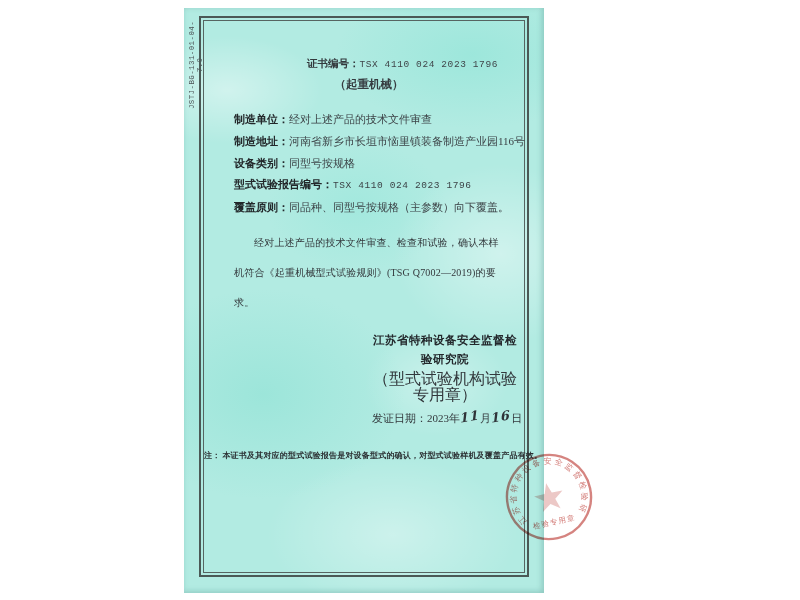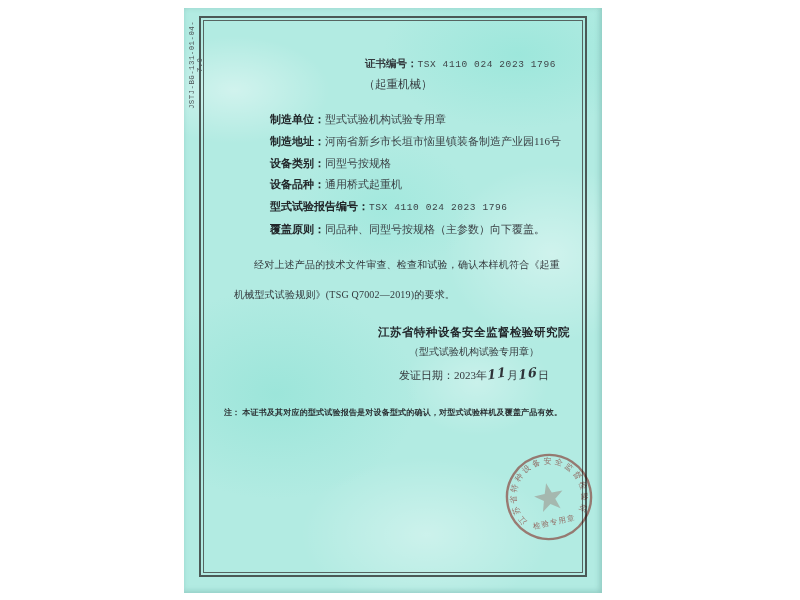--- a/index.html
+++ b/index.html
@@ -2,21 +2,21 @@
 <html><head>
 <meta charset="utf-8">
 <style>
   html,body{margin:0;padding:0;}
   body{
     width:800px;height:600px;position:relative;overflow:hidden;
     background:#ffffff;
     font-family:"Liberation Serif","DejaVu Serif",serif;
   }
   .paper{
-    position:absolute;left:184px;top:8px;width:418px;height:585px;
+    position:absolute;left:184px;top:8px;width:360px;height:585px;
     background:
       radial-gradient(ellipse 160px 90px at 12% 14%, rgba(255,255,255,0.40), rgba(255,255,255,0) 60%),
       radial-gradient(ellipse 220px 120px at 80% 8%, rgba(118,223,207,0.35), rgba(118,223,207,0) 62%),
       radial-gradient(ellipse 180px 150px at 88% 42%, rgba(255,255,255,0.38), rgba(255,255,255,0) 60%),
       radial-gradient(ellipse 230px 170px at 22% 66%, rgba(106,216,199,0.30), rgba(106,216,199,0) 62%),
       radial-gradient(ellipse 210px 130px at 58% 90%, rgba(255,255,255,0.34), rgba(255,255,255,0) 60%),
       radial-gradient(ellipse 150px 110px at 48% 34%, rgba(124,226,211,0.28), rgba(124,226,211,0) 60%),
       radial-gradient(ellipse 120px 90px at 70% 64%, rgba(255,255,255,0.30), rgba(255,255,255,0) 60%),
       #b2ebe2;
     box-shadow: inset -3px 0 5px rgba(90,150,145,0.25), inset 0 -3px 5px rgba(90,150,145,0.18);
@@ -32,37 +32,37 @@
     border:2px solid #4b5956;
   }
   .frame-inner{
     position:absolute;inset:2px;
     border:1px solid #566461;
   }
   .content{position:absolute;inset:0;color:#3c4347;}
   .cert-line{margin-top:36px;text-align:right;padding-right:26px;font-size:10.5px;color:#40464a;white-space:nowrap;}
   .cert-line .lab{font-weight:bold;color:#33393d;}
   .mono{font-family:"Liberation Mono","DejaVu Sans Mono",monospace;font-size:9.5px;letter-spacing:0.6px;}
-  .machine{margin-top:6px;text-align:center;padding-left:10px;font-size:11.5px;color:#363c40;}
+  .machine{margin-top:6px;text-align:center;padding-left:10px;font-size:11.5px;color:#363c40;font-weight:bold;}
   .title{
     margin-top:14px;text-align:center;padding-left:10px;
     font-size:20px;font-weight:bold;letter-spacing:1.5px;color:#23282c;
   }
   .fields{margin:17px 8px 0 30px;}
   .row{font-size:11px;line-height:21.8px;white-space:nowrap;}
-  .row .lab{font-weight:bold;color:#22272a;margin-left:36px;}
+  .row .lab{font-weight:bold;color:#22272a;}
   .row .val{color:#3c4347;}
   .row .val.u{text-decoration:underline;text-underline-offset:2px;}
   .para{
     margin:9px 22px 0 30px;font-size:10px;line-height:30px;
     text-indent:2em;color:#33383c;letter-spacing:0.2px;
   }
   .issuer{margin-top:13px;padding-left:168px;padding-right:6px;text-align:center;}
   .issuer-name{font-size:11.5px;font-weight:bold;color:#23282c;letter-spacing:0.5px;line-height:19px;}
-  .seal-note{font-size:10px;color:#33393d;line-height:16px;margin-top:2px;}
+  .seal-note{font-size:16px;color:#33393d;line-height:16px;margin-top:2px;}
   .date-line{margin-top:7px;font-size:11px;color:#33393d;white-space:nowrap;}
   .hand{
     display:inline-block;font-style:italic;font-size:13px;font-weight:bold;
     transform:rotate(-10deg) skewX(-6deg);color:#2e3338;position:relative;top:-1px;
     font-family:"DejaVu Serif",serif;letter-spacing:1px;
   }
   .footnote{
     margin-top:24px;text-align:center;font-size:8px;font-weight:bold;
     color:#2b3033;letter-spacing:0.2px;white-space:nowrap;
   }
@@ -86,30 +86,27 @@
 
         <div class="cert-line">
           <span class="lab">证书编号：</span><span class="mono">TSX 4110 024 2023 1796</span>
         </div>
 
         <div class="machine">（起重机械）</div>
 
 
         <div class="fields">
           <div class="row">
-            <span class="lab">制造单位：</span><span class="val">型式试验机构试验专用章</span>
+            <span class="lab">制造单位：</span><span class="val">经对上述产品的技术文件审查</span>
           </div>
           <div class="row">
             <span class="lab">制造地址：</span><span class="val">河南省新乡市长垣市恼里镇装备制造产业园116号</span>
           </div>
           <div class="row">
             <span class="lab">设备类别：</span><span class="val">同型号按规格</span>
-          </div>
-          <div class="row">
-            <span class="lab">设备品种：</span><span class="val">通用桥式起重机</span>
           </div>
           <div class="row">
             <span class="lab">型式试验报告编号：</span><span class="val mono">TSX 4110 024 2023 1796</span>
           </div>
           <div class="row">
             <span class="lab">覆盖原则：</span><span class="val">同品种、同型号按规格（主参数）向下覆盖。</span>
           </div>
         </div>
 
         <div class="para">经对上述产品的技术文件审查、检查和试验，确认本样机符合《起重机械型式试验规则》(TSG Q7002—2019)的要求。</div>

